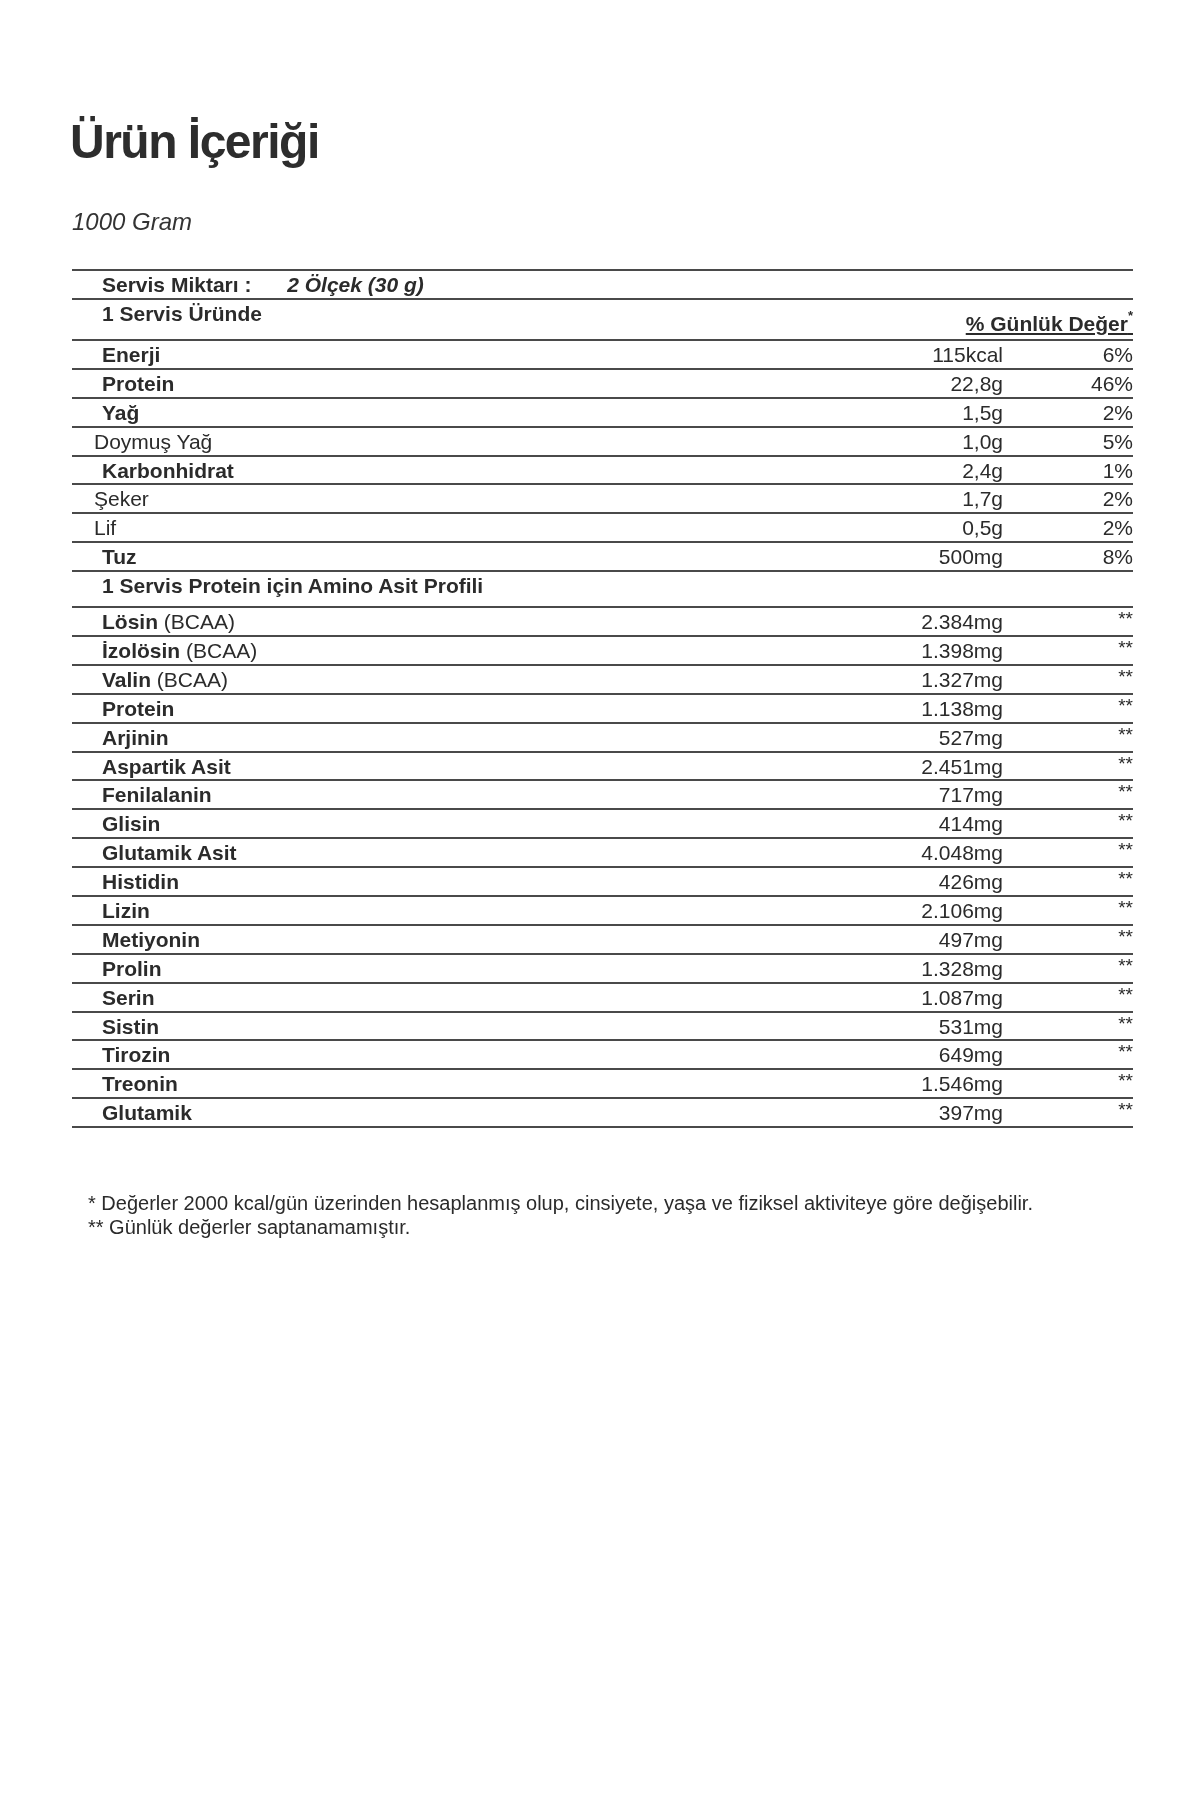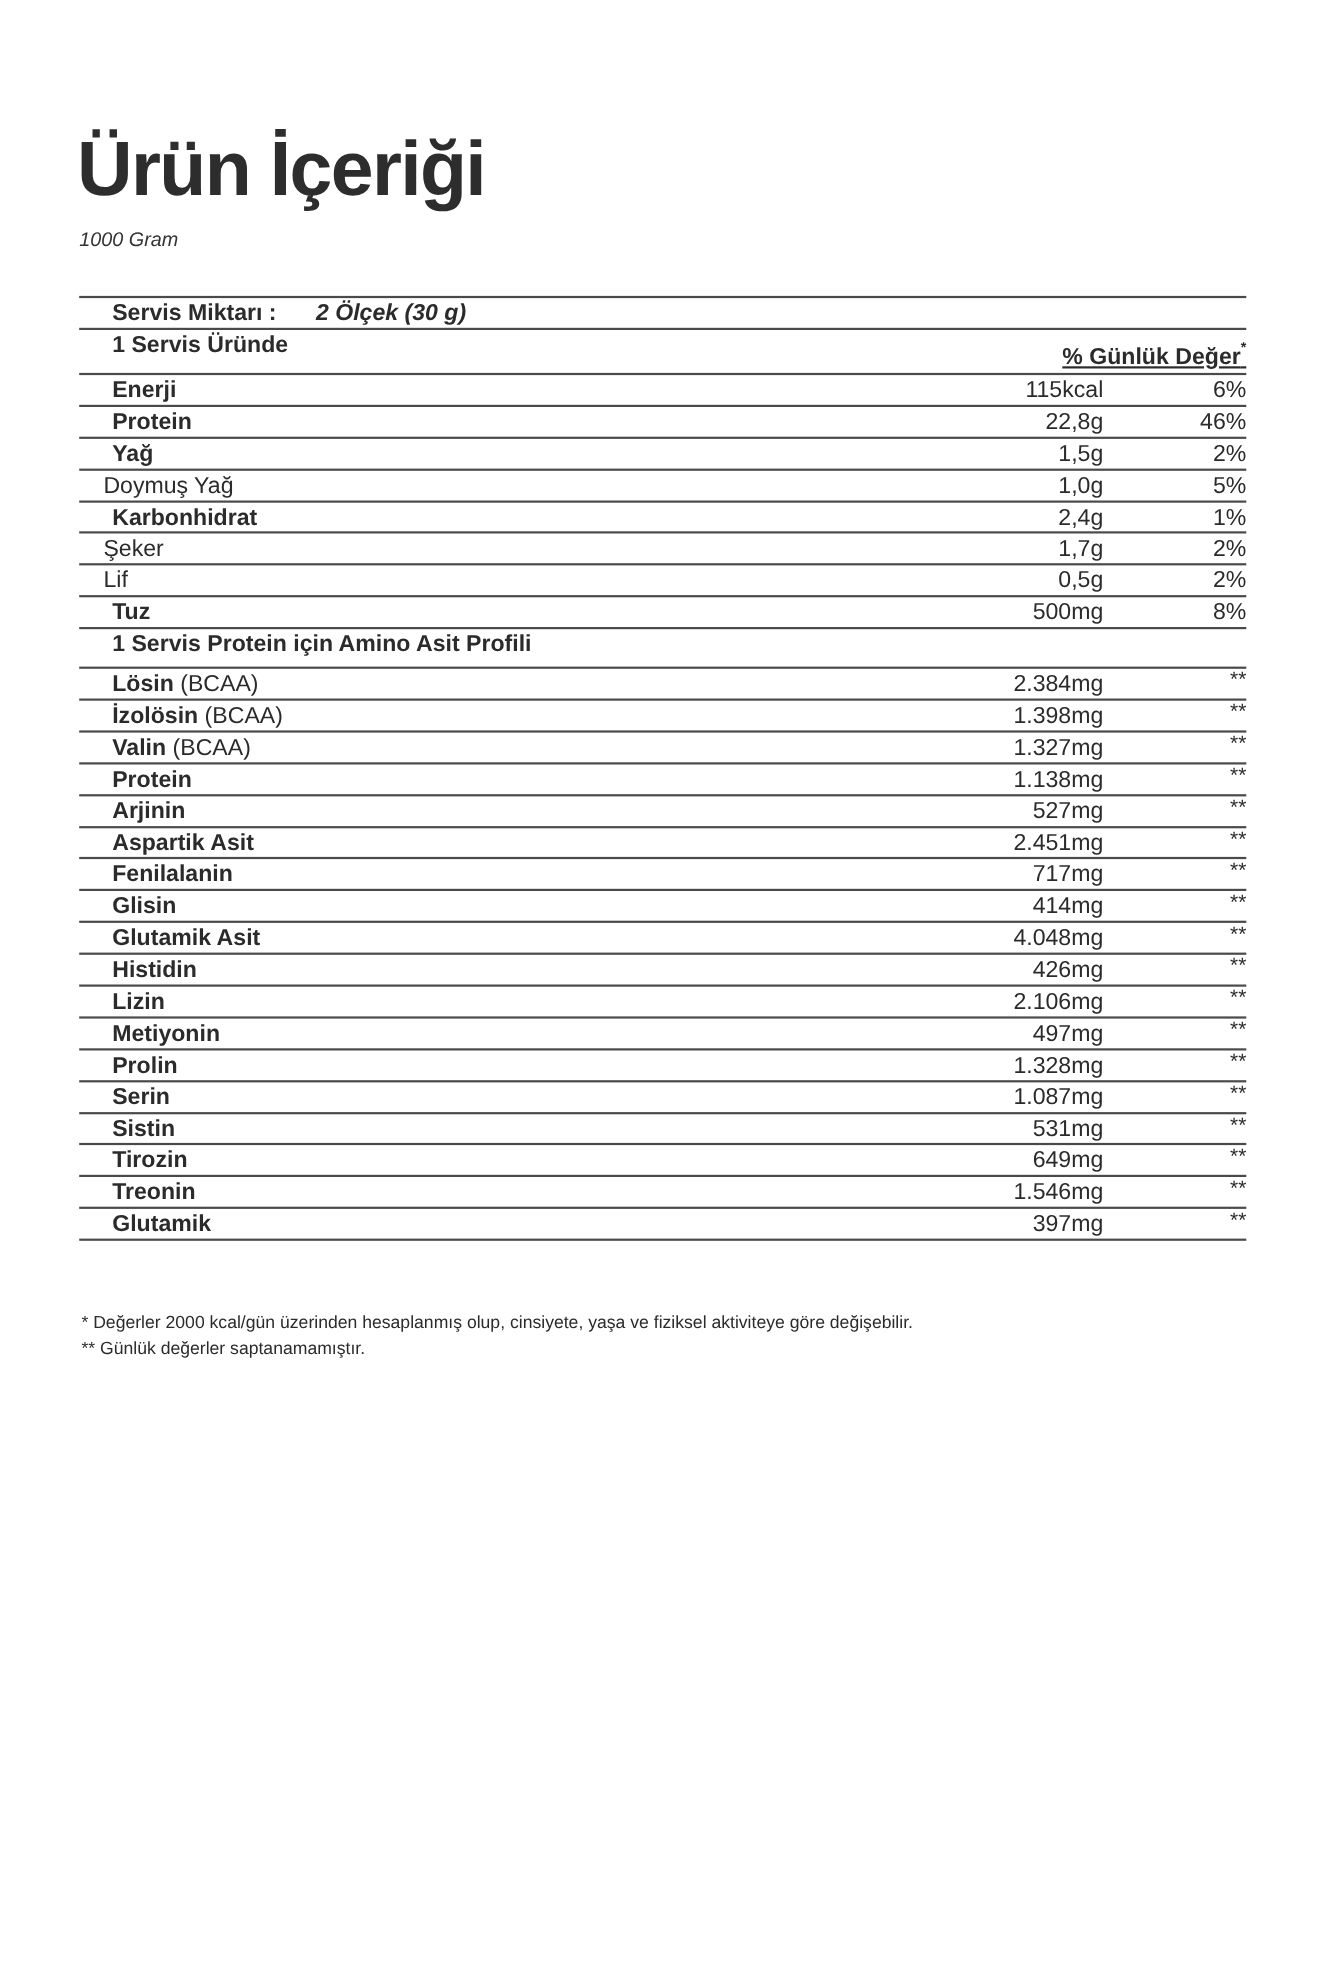--- a/index.html
+++ b/index.html
@@ -3,46 +3,46 @@
 <meta charset="utf-8">
 <style>
   html, body { margin: 0; padding: 0; background: #ffffff; }
   body {
     width: 1200px; height: 1800px; position: relative; overflow: hidden;
     font-family: "Liberation Sans", sans-serif; color: #2b2b2b;
   }
   .page { position: absolute; left: 72px; top: 0; width: 1061px; }
   .title {
     position: absolute; top: 118px; left: -2px; margin: 0;
-    font-size: 70px; font-weight: bold; letter-spacing: -1.5px; color: #2d2d2d;
+    font-size: 48px; font-weight: bold; letter-spacing: -1.5px; color: #2d2d2d;
     line-height: 1;
   }
   .subtitle {
-    position: absolute; top: 208px; left: 0; font-size: 18px; font-style: italic; color: #333;
+    position: absolute; top: 208px; left: 0; font-size: 24px; font-style: italic; color: #333;
   }
   .table { position: absolute; top: 269px; left: 0; width: 1061px; }
   .row {
     position: relative; border-top: 2px solid #4a4a4a; box-sizing: border-box;
     height: 28.9px; font-size: 21px; line-height: 26px;
   }
   .row.meta { height: 29px; }
   .row.meta2 { height: 36px; }
   .row.header { height: 41px; }
   .row.section { height: 36px; }
   .row.last { height: 0; }
   .label { position: absolute; left: 0; top: 1px; white-space: nowrap; }
   .b { font-weight: bold; margin-left: 30px; }
   .i { font-style: italic; }
   .indent { left: 22px; }
   .val { position: absolute; right: 130px; top: 1px; text-align: right; white-space: nowrap; }
   .pct { position: absolute; right: 0; top: 1px; text-align: right; white-space: nowrap; }
   .stars { position: absolute; right: 0; top: -2px; font-size: 19px; }
   .header .pct { top: 6px; font-weight: bold; font-size: 21px; text-decoration: underline; }
   .header .pct sup { font-size: 13px; position: relative; top: -3px; }
-  .footnotes { position: absolute; top: 1191px; left: 2px; font-size: 16px; line-height: 24px; color: #2b2b2b; }
+  .footnotes { position: absolute; top: 1191px; left: 16px; font-size: 20px; line-height: 24px; color: #2b2b2b; }
 </style>
 </head>
 <body>
 
 <div class="page">
   <h1 class="title">Ürün İçeriği</h1>
   <div class="subtitle">1000 Gram</div>
 
   <div class="table">
     <div class="row meta">

